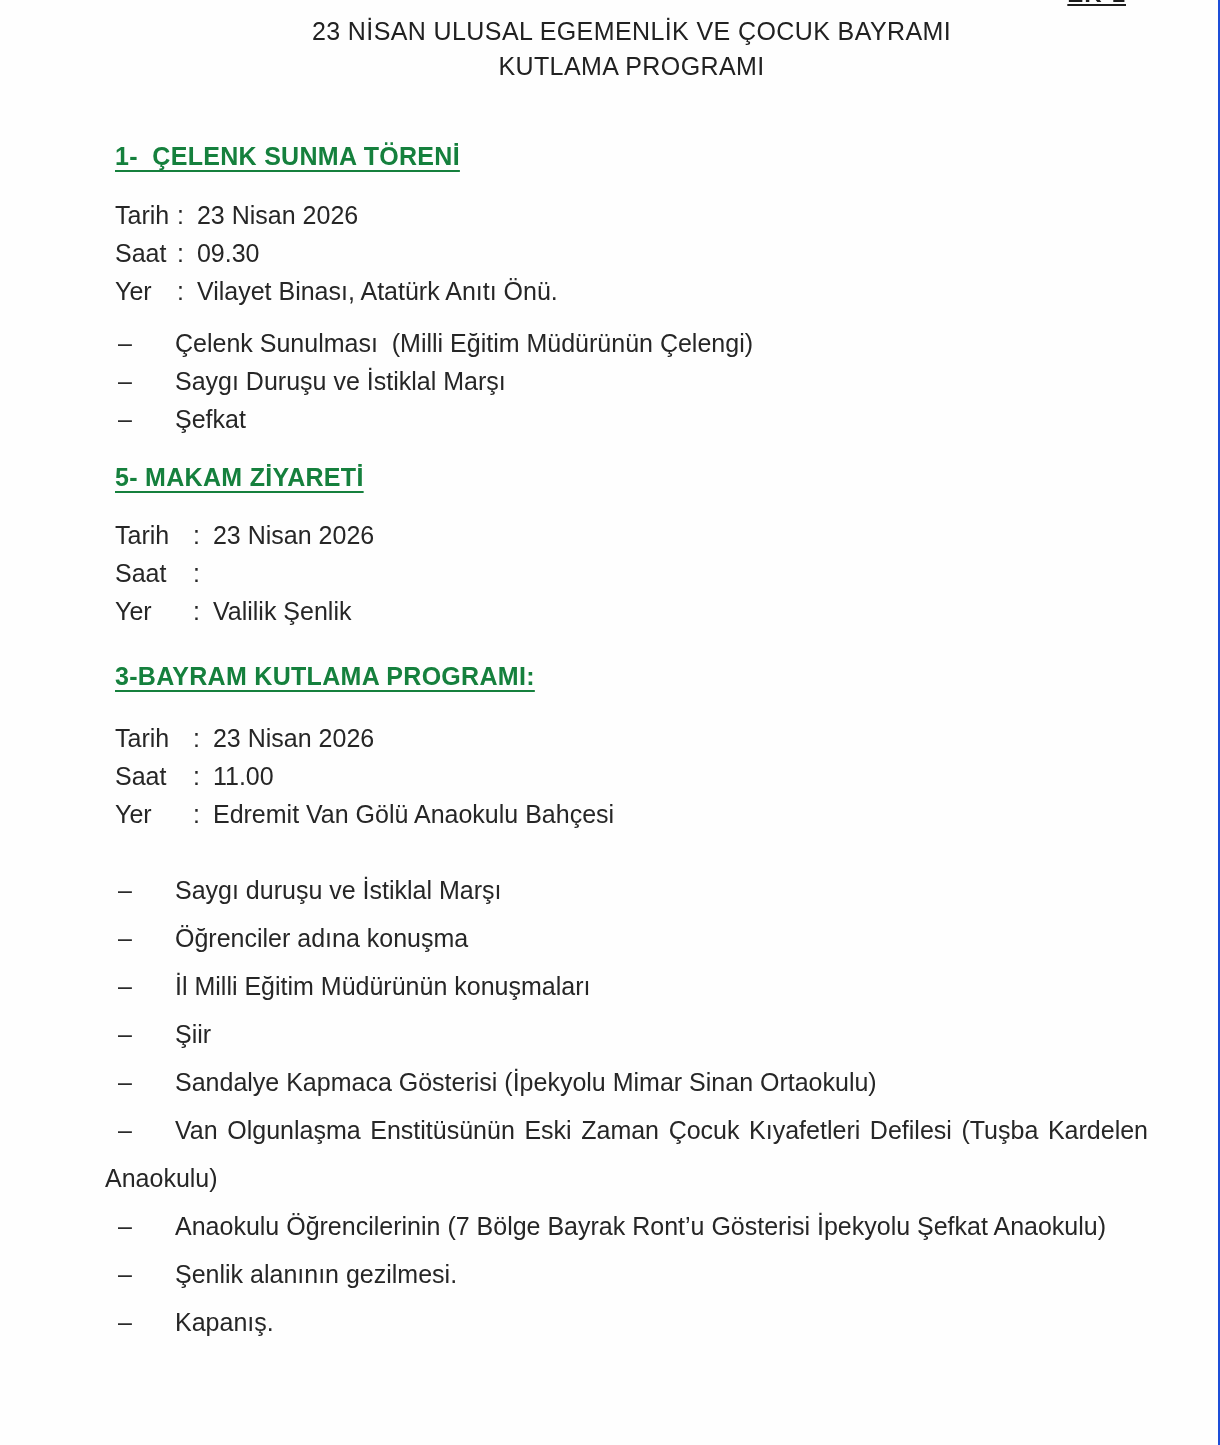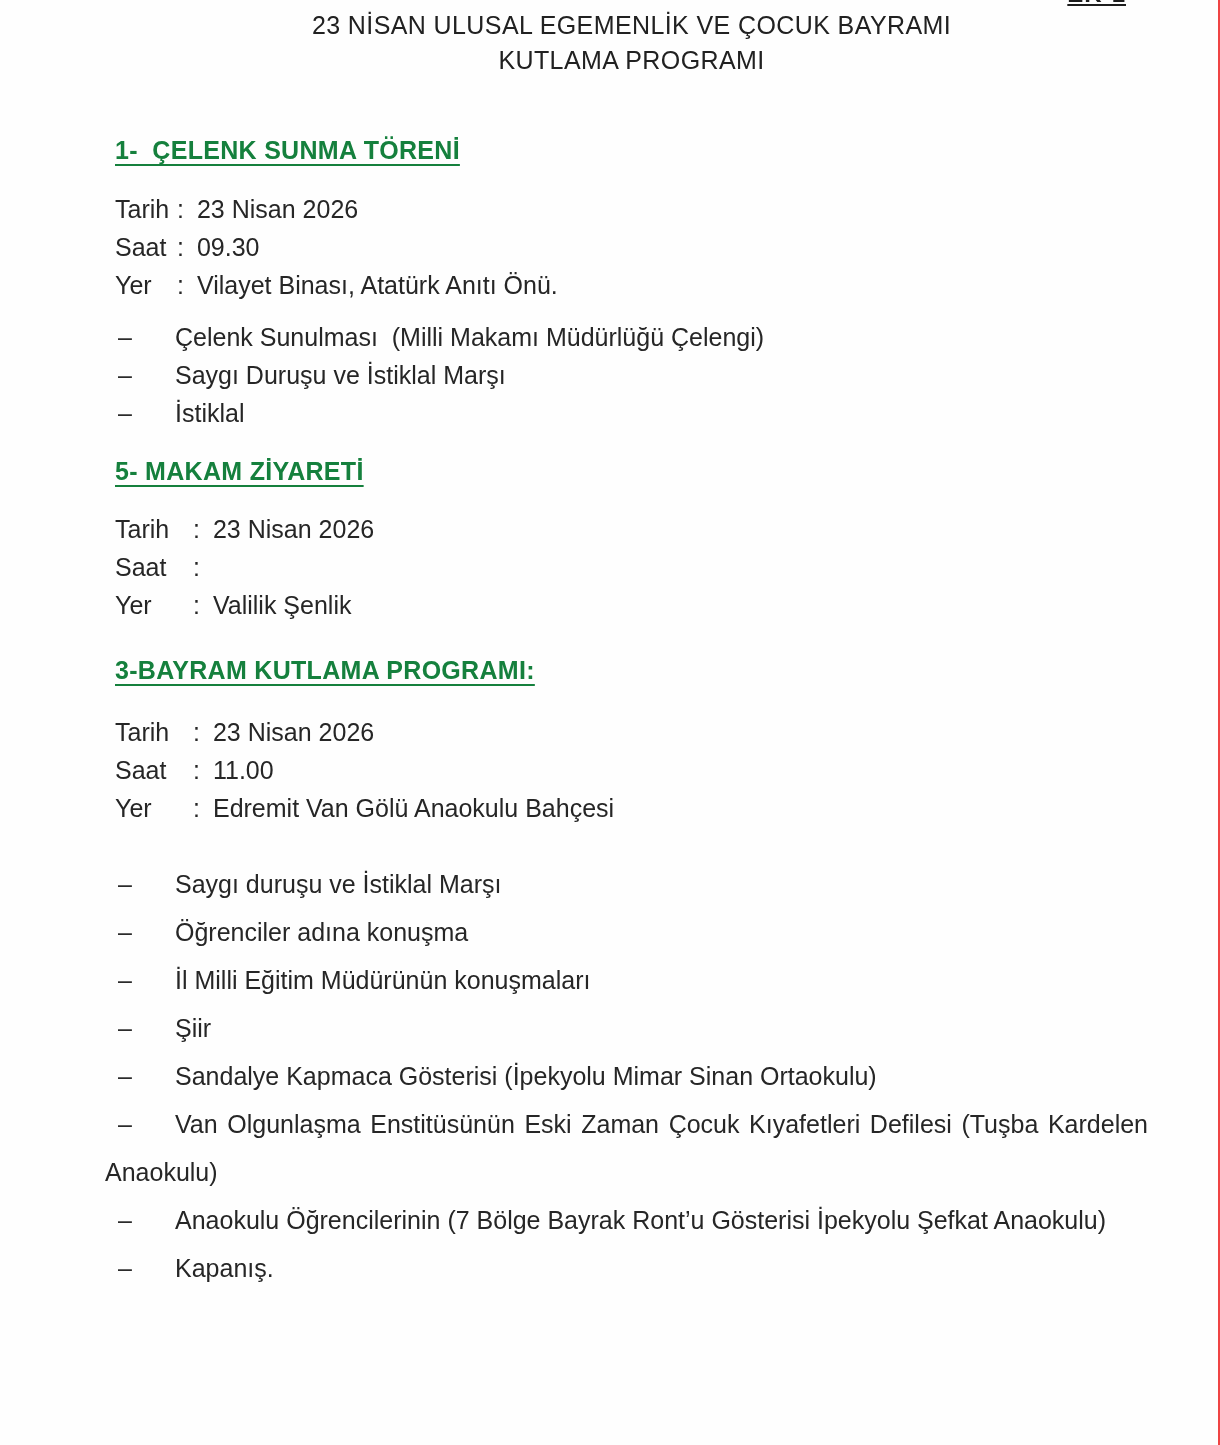--- a/index.html
+++ b/index.html
@@ -9,23 +9,23 @@
   }
   .page {
     position: relative;
     width: 1220px;
     height: 1445px;
     box-sizing: border-box;
     background: #fefefe;
     color: #262626;
     font-family: "Liberation Sans", "DejaVu Sans", sans-serif;
     font-size: 25px;
-    padding: 8px 70px 0 115px;
+    padding: 14px 70px 0 115px;
     overflow: hidden;
-    border-right: 2px solid #ef4444;
+    border-right: 2px solid #1d4ed8;
   }
   
   .corner-note {
     position: absolute;
     top: -20px;
     right: 92px;
     font-weight: 700;
     font-size: 24px;
     text-decoration: underline;
     letter-spacing: 1px;
@@ -99,27 +99,27 @@
       </div>
       <div class="info-line">
         <span class="info-label">Saat</span><span class="info-colon">:</span><span class="info-value">09.30</span>
       </div>
       <div class="info-line">
         <span class="info-label">Yer</span><span class="info-colon">:</span><span class="info-value">Vilayet Binası, Atatürk Anıtı Önü.</span>
       </div>
     </div>
     <div class="bullet-list">
       <div class="bullet">
-        <span class="dash">–</span><span class="btext">Çelenk Sunulması  (Milli Makamı Müdürlüğü Çelengi)</span>
+        <span class="dash">–</span><span class="btext">Çelenk Sunulması  (Milli Eğitim Müdürünün Çelengi)</span>
       </div>
       <div class="bullet">
         <span class="dash">–</span><span class="btext">Saygı Duruşu ve İstiklal Marşı</span>
       </div>
       <div class="bullet">
-        <span class="dash">–</span><span class="btext">İstiklal</span>
+        <span class="dash">–</span><span class="btext">Şefkat</span>
       </div>
     </div>
   </div>
 
   <div class="section sec-1">
     <div class="section-heading">5- MAKAM ZİYARETİ</div>
     <div class="info-block">
       <div class="info-line">
         <span class="info-label">Tarih</span><span class="info-colon">:</span><span class="info-value">23 Nisan 2026</span>
       </div>
@@ -161,18 +161,21 @@
       <div class="bullet">
         <span class="dash">–</span><span class="btext">Sandalye Kapmaca Gösterisi (İpekyolu Mimar Sinan Ortaokulu)</span>
       </div>
       <div class="bullet">
         <span class="dash">–</span><span class="btext">Van Olgunlaşma Enstitüsünün Eski Zaman Çocuk Kıyafetleri Defilesi (Tuşba Kardelen Anaokulu)</span>
       </div>
       <div class="bullet">
         <span class="dash">–</span><span class="btext">Anaokulu Öğrencilerinin (7 Bölge Bayrak Ront’u Gösterisi İpekyolu Şefkat Anaokulu)</span>
       </div>
       <div class="bullet">
+        <span class="dash">–</span><span class="btext">Şenlik alanının gezilmesi.</span>
+      </div>
+      <div class="bullet">
         <span class="dash">–</span><span class="btext">Kapanış.</span>
       </div>
     </div>
   </div>
 
 </div>
 
 </body></html>

